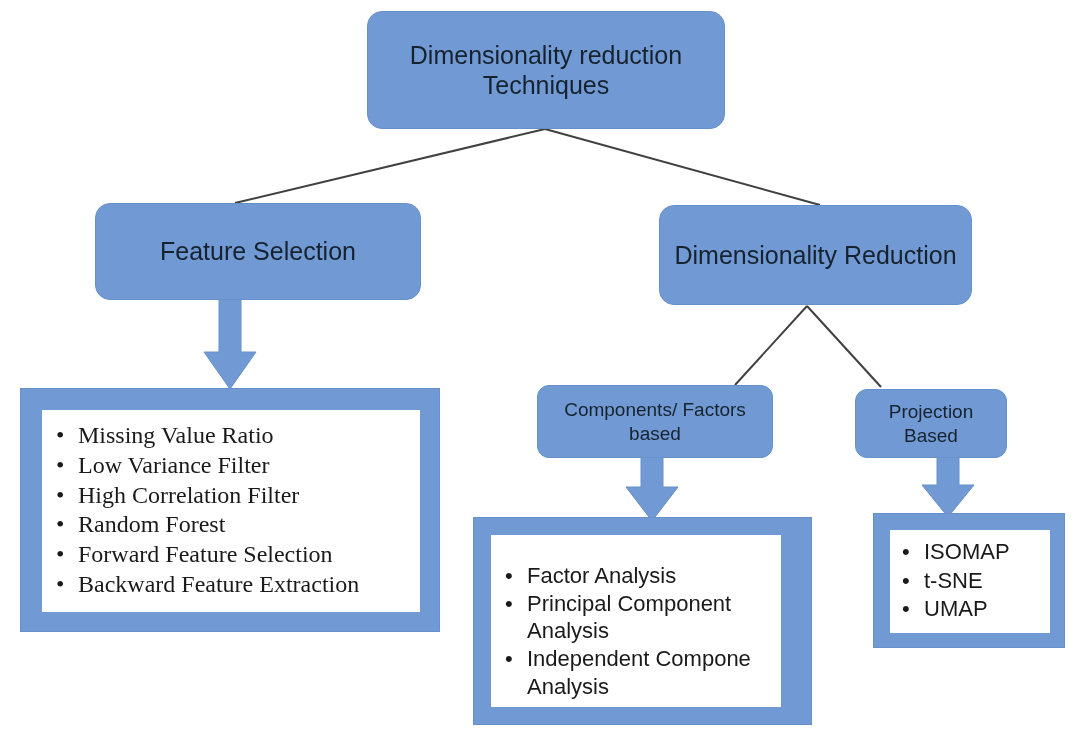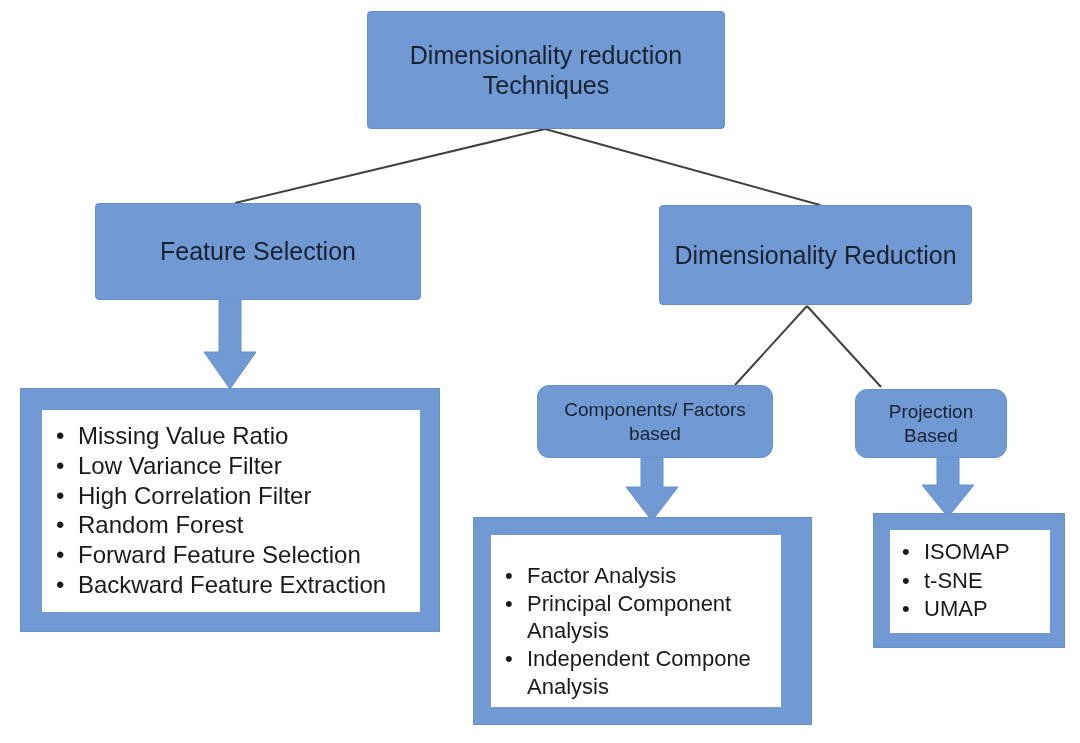--- a/index.html
+++ b/index.html
@@ -27,21 +27,21 @@
     height: 743px;
     pointer-events: none;
   }
 
   
   .node {
     position: absolute;
     box-sizing: border-box;
     background: #719ad5;
     border: 1px solid #6590c9;
-    border-radius: 4px;
+    border-radius: 15px;
     display: flex;
     align-items: center;
     justify-content: center;
     text-align: center;
     color: #16222e;
     line-height: 1.22;
     padding: 2px 10px;
     z-index: 3;
   }
   .node-root      { left: 367px; top: 11px;  width: 358px; height: 118px; font-size: 25px; }
@@ -77,21 +77,21 @@
   .listbox li::before {
     content: "\2022";
     position: absolute;
     left: 6px;
     top: 0;
   }
 
   
   .box-fs { left: 20px; top: 388px; width: 420px; height: 244px; }
   .box-fs .inner { left: 21px; top: 21px; width: 378px; height: 202px; }
-  .box-fs ul { padding: 11px 0 0 8px; font-size: 24px; line-height: 1.24; }
+  .box-fs ul { padding: 11px 0 0 8px; font-size: 24px; line-height: 1.24; font-family: Liberation Serif, serif; }
 
   
   .box-comp { left: 473px; top: 517px; width: 339px; height: 208px; }
   .box-comp .inner { left: 17px; top: 17px; width: 290px; height: 172px; }
   .box-comp ul { padding: 27px 0 0 8px; font-size: 22px; line-height: 1.26; }
   .box-comp li { white-space: nowrap; }
   .box-comp li.wrap { white-space: normal; }
 
   
   .box-proj { left: 853px; top: 513px; width: 192px; height: 135px; margin-left: 20px; }

